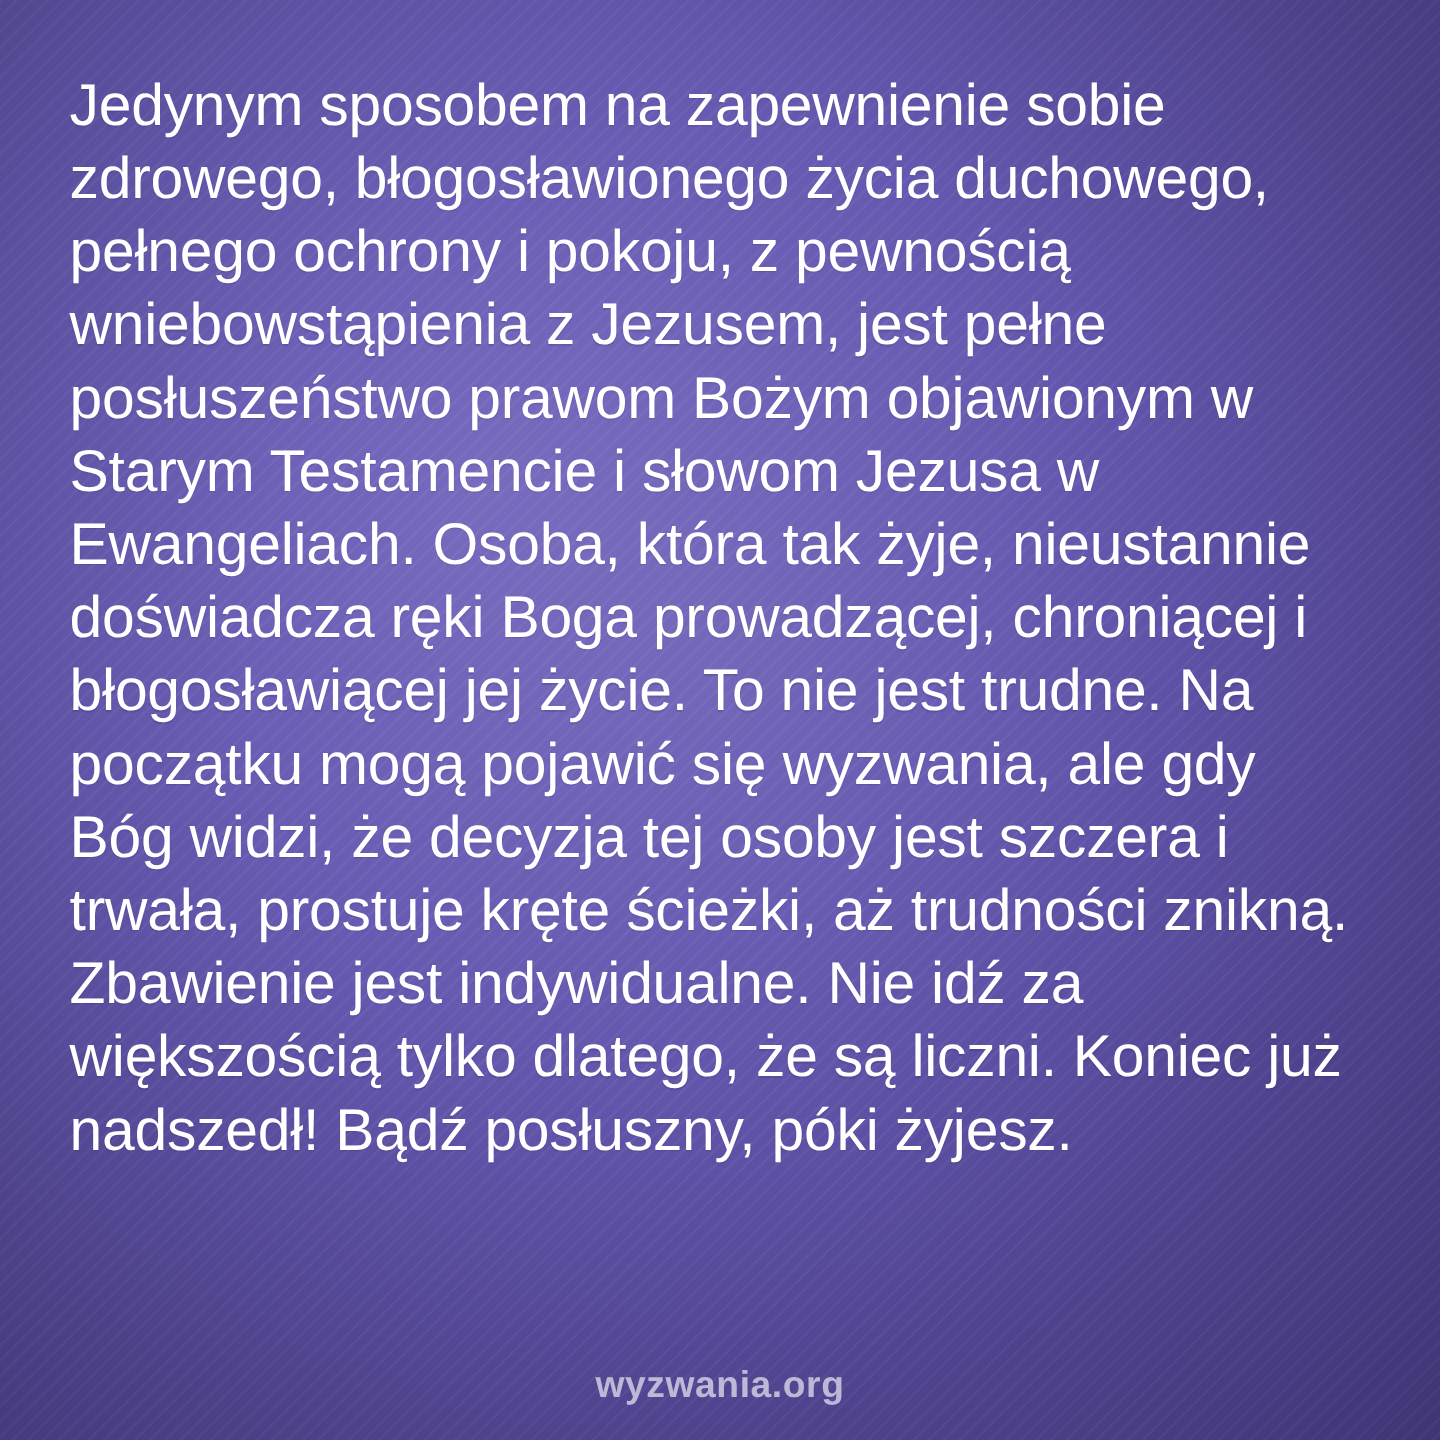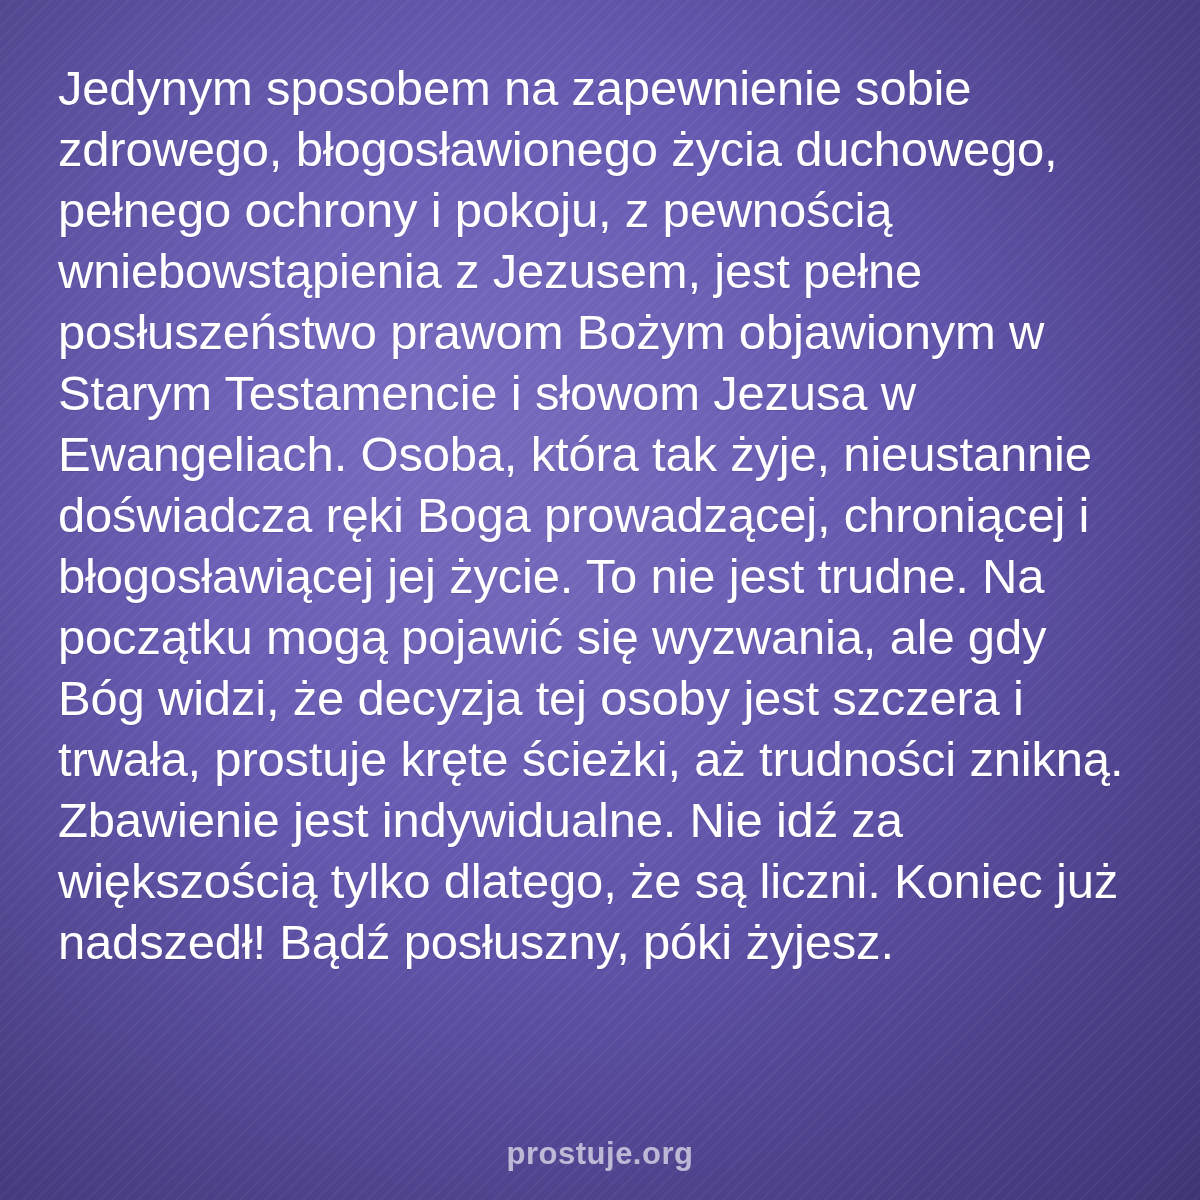--- a/index.html
+++ b/index.html
@@ -68,14 +68,14 @@
     font-weight: bold;
     letter-spacing: 0.5px;
     z-index: 2;
   }
 </style>
 </head>
 <body>
 
 <div id="quote-card">
   <div class="quote-body">Jedynym sposobem na zapewnienie sobie zdrowego, błogosławionego życia duchowego, pełnego ochrony i pokoju, z pewnością wniebowstąpienia z Jezusem, jest pełne posłuszeństwo prawom Bożym objawionym w Starym Testamencie i słowom Jezusa w Ewangeliach. Osoba, która tak żyje, nieustannie doświadcza ręki Boga prowadzącej, chroniącej i błogosławiącej jej życie. To nie jest trudne. Na początku mogą pojawić się wyzwania, ale gdy Bóg widzi, że decyzja tej osoby jest szczera i trwała, prostuje kręte ścieżki, aż trudności znikną. Zbawienie jest indywidualne. Nie idź za większością tylko dlatego, że są liczni. Koniec już nadszedł! Bądź posłuszny, póki żyjesz.</div>
-  <div class="watermark">prostuje.org</div>
+  <div class="watermark">wyzwania.org</div>
 </div>
 
 </body></html>

